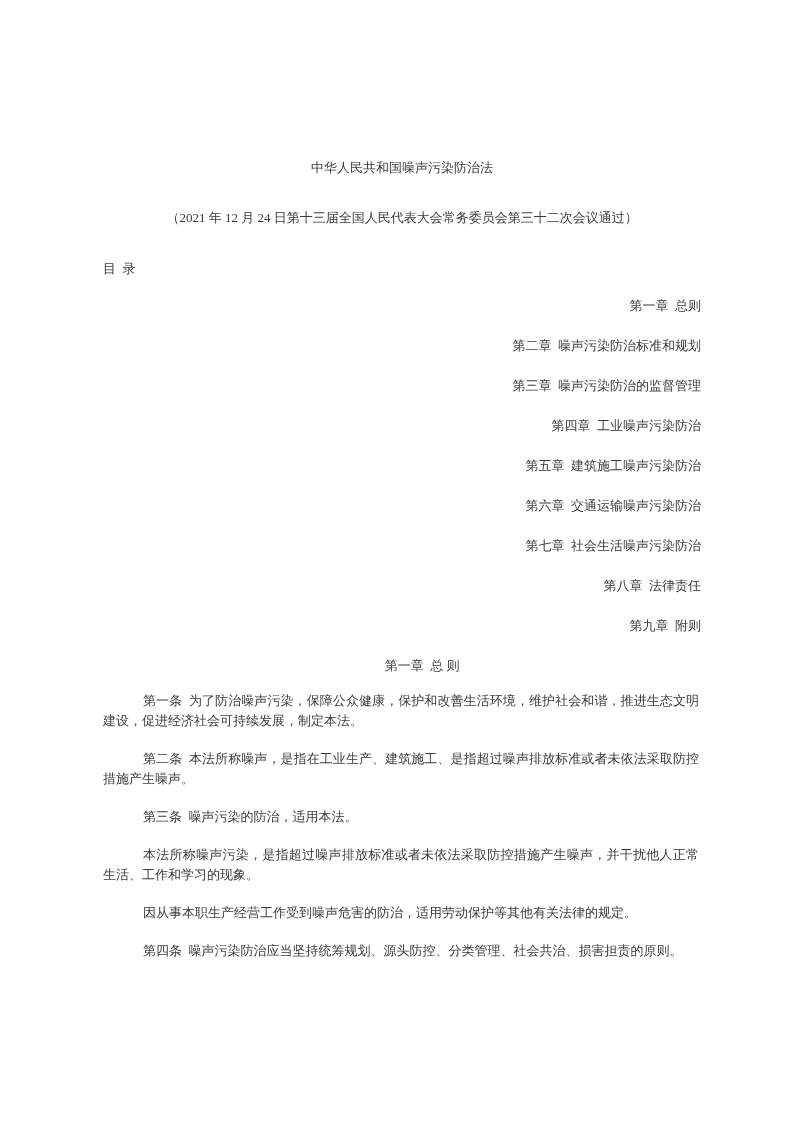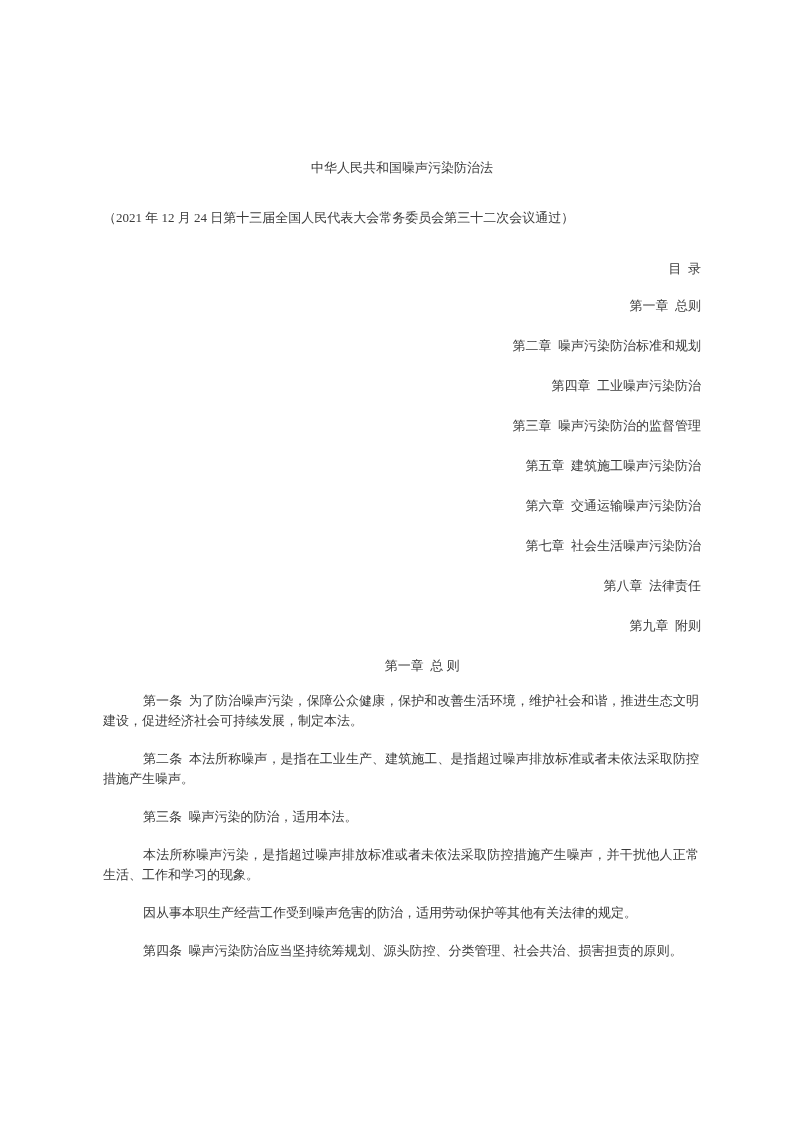--- a/index.html
+++ b/index.html
@@ -24,24 +24,25 @@
     background: #ffffff;
   }
   .page * {
     white-space: pre-wrap;
   }
   .doc-title {
     text-align: center;
     margin: 0 0 30px 0;
   }
   .doc-subtitle {
+    text-align: center;
     margin: 0 0 31px 0;
   }
   .toc-heading {
-    text-align: right;
+    text-align: left;
     margin: 0 0 17px 0;
   }
   .toc-item {
     text-align: right;
     margin: 0 0 20px 0;
   }
   .chapter-heading {
     text-indent: 40px;
     margin: 0 0 15px 0;
     text-align: center;
@@ -58,22 +59,22 @@
 <div class="page">
 
   <div class="doc-title">中华人民共和国噪声污染防治法</div>
 
   <div class="doc-subtitle">（2021 年 12 月 24 日第十三届全国人民代表大会常务委员会第三十二次会议通过）</div>
 
   <div class="toc-heading">目  录</div>
 
   <div class="toc-item">第一章  总则</div>
   <div class="toc-item">第二章  噪声污染防治标准和规划</div>
+  <div class="toc-item">第三章  噪声污染防治的监督管理</div>
   <div class="toc-item">第四章  工业噪声污染防治</div>
-  <div class="toc-item">第三章  噪声污染防治的监督管理</div>
   <div class="toc-item">第五章  建筑施工噪声污染防治</div>
   <div class="toc-item">第六章  交通运输噪声污染防治</div>
   <div class="toc-item">第七章  社会生活噪声污染防治</div>
   <div class="toc-item">第八章  法律责任</div>
   <div class="toc-item">第九章  附则</div>
 
   <div class="chapter-heading">第一章  总 则</div>
 
   <div class="body-paragraph">第一条  为了防治噪声污染，保障公众健康，保护和改善生活环境，维护社会和谐，推进生态文明建设，促进经济社会可持续发展，制定本法。</div>
   <div class="body-paragraph">第二条  本法所称噪声，是指在工业生产、建筑施工、是指超过噪声排放标准或者未依法采取防控措施产生噪声。</div>

